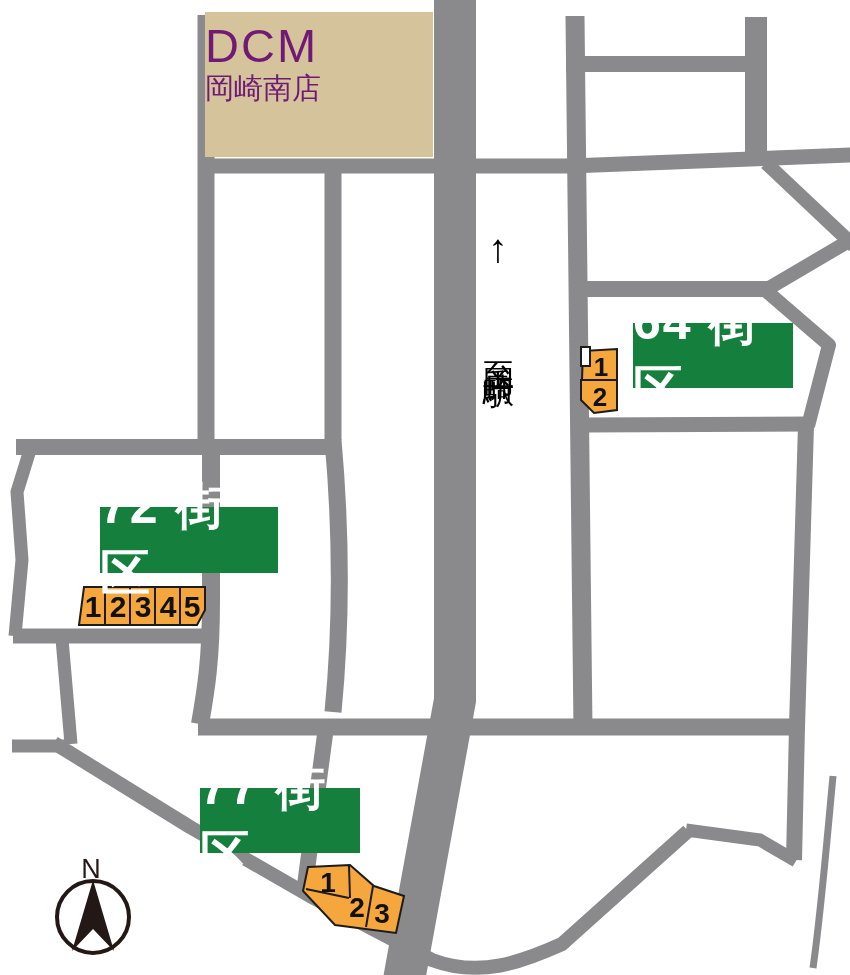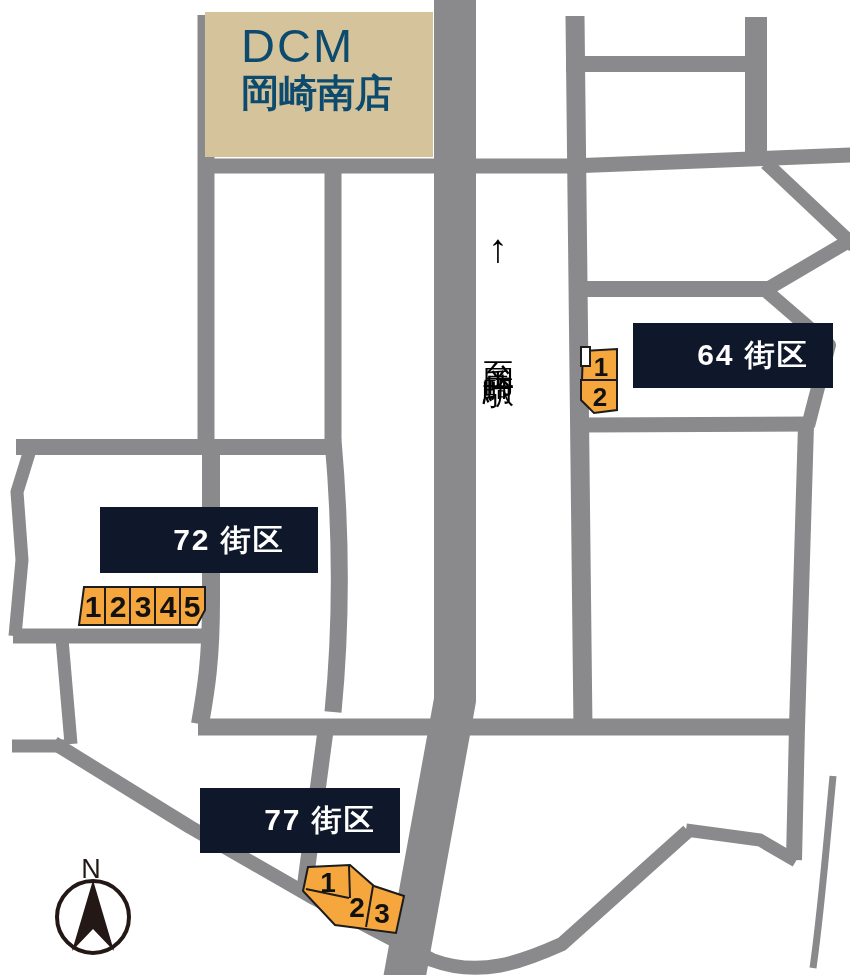--- a/index.html
+++ b/index.html
@@ -8,33 +8,33 @@
     font-family:"Liberation Sans", sans-serif;
   }
   .canvas svg{position:absolute;left:0;top:0;}
   .road{stroke:#8A8A8C;fill:none;stroke-linejoin:round;}
   .lot{fill:#F5A63C;stroke:#1C1C1C;stroke-width:2;stroke-linejoin:miter;}
   .lot-divider{stroke:#1C1C1C;stroke-width:2;fill:none;}
   .lot-num{fill:#111;font-family:"Liberation Sans",sans-serif;font-weight:600;text-anchor:middle;}
   .notch{fill:#ffffff;stroke:#1C1C1C;stroke-width:2;}
   .building{
     position:absolute;left:205px;top:12px;width:228px;height:145px;
-    background:#D5C39B;color:#0c4a6e;padding-left:36px;box-sizing:border-box;
+    background:#D5C39B;color:#701a75;box-sizing:border-box;
   }
   .building .en{font-size:47px;font-weight:400;letter-spacing:2px;margin-top:8px;line-height:1.1;}
-  .building .ja{font-size:38px;font-weight:700;line-height:1.15;}
+  .building .ja{font-size:29px;font-weight:400;line-height:1.15;}
   .dir-sign{position:absolute;left:474px;top:228px;width:48px;text-align:center;color:#000;}
   .dir-sign .arrow{font-size:40px;line-height:1;font-weight:400;}
   .dir-sign .dest{
     margin:6px auto 0;writing-mode:vertical-rl;text-orientation:upright;
     font-size:31px;font-weight:500;letter-spacing:6px;height:150px;
   }
   .block-label{
     position:absolute;display:flex;align-items:center;justify-content:center;
-    background:#0f172a;color:#FFFFFF;font-size:30px;font-weight:700;letter-spacing:2px;padding-left:40px;
+    background:#15803d;color:#FFFFFF;font-size:50px;font-weight:700;letter-spacing:2px;
   }
   .bl-64{left:633px;top:323px;width:160px;height:65px;}
   .bl-72{left:100px;top:507px;width:178px;height:66px;}
   .bl-77{left:200px;top:788px;width:160px;height:65px;}
   .compass-n{fill:#231815;font-size:27px;font-weight:500;text-anchor:middle;}
 </style>
 </head>
 <body>
 
 <div class="canvas">

